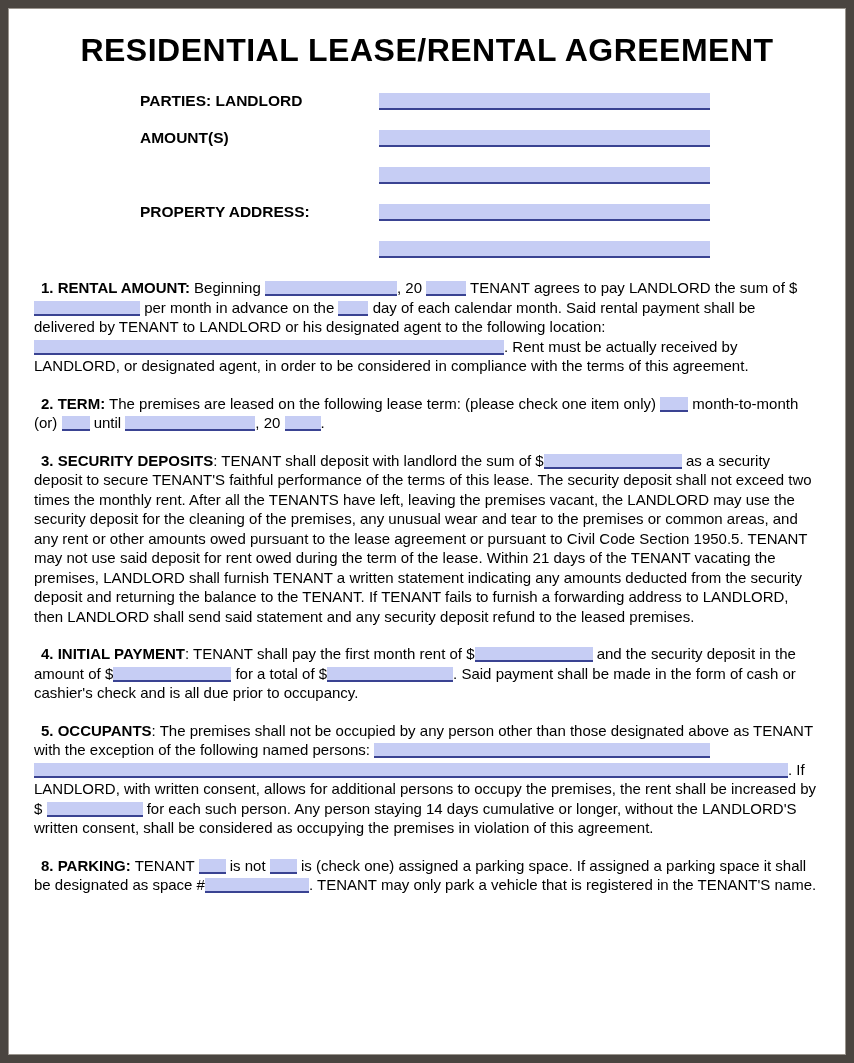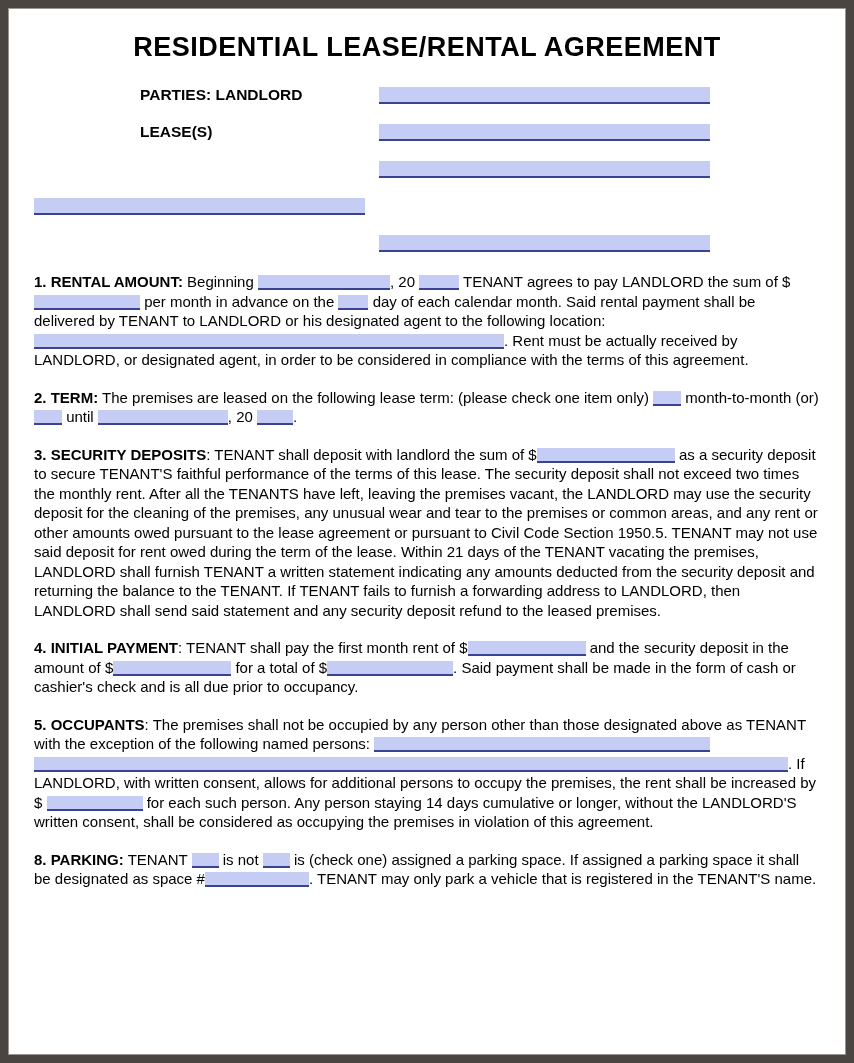--- a/index.html
+++ b/index.html
@@ -11,21 +11,21 @@
     height: 1063px;
     background: #ffffff;
     border: 8px solid var(--frame, #4a4540);
     box-shadow: inset 0 0 0 1px #9a958e;
     padding: 18px 26px 20px 26px;
     overflow: hidden;
   }
 
   .doc-title {
     text-align: center;
-    font-size: 27px;
+    font-size: 32px;
     font-weight: bold;
     letter-spacing: 0.5px;
     margin: 6px 0 22px 0;
     font-family: "Liberation Sans", sans-serif;
   }
 
   .header-block { margin-bottom: 20px; }
   .header-row {
     display: flex;
     align-items: flex-end;
@@ -53,43 +53,44 @@
     height: 17px;
     vertical-align: bottom;
   }
 
   .sections { font-size: 15px; }
   .section {
     font-size: 15px;
     line-height: 19.5px;
     margin-bottom: 18px;
   }
-  .sec-title { font-weight: bold; }
+  .sec-title { font-weight: bold; margin-left: 7px; }
 </style>
 </head>
 <body>
 
 <div class="page">
 
   <h1 class="doc-title">RESIDENTIAL LEASE/RENTAL AGREEMENT</h1>
 
   <div class="header-block">
     <div class="header-row">
       <div class="header-label">PARTIES: LANDLORD</div>
       <span class="blank header-blank"></span>
     </div>
     <div class="header-row">
-      <div class="header-label">LEASE(S)</div>
+      <div class="header-label">AMOUNT(S)</div>
       <span class="blank header-blank"></span>
     </div>
     <div class="header-row">
       <div class="header-label"></div>
       <span class="blank header-blank"></span>
     </div>
     <div class="header-row">
+      <div class="header-label">PROPERTY ADDRESS:</div>
       <span class="blank header-blank"></span>
     </div>
     <div class="header-row">
       <div class="header-label"></div>
       <span class="blank header-blank"></span>
     </div>
   </div>
 
   <div class="sections">
       <p class="section"><span class="sec-title">1. RENTAL AMOUNT:</span><span> Beginning </span><span class="blank" style="width: 132px;"></span><span>, 20 </span><span class="blank" style="width: 40px;"></span><span> TENANT agrees to pay LANDLORD the sum of $</span><span class="blank" style="width: 106px;"></span><span> per month in advance on the </span><span class="blank" style="width: 30px;"></span><span> day of each calendar month. Said rental payment shall be delivered by TENANT to LANDLORD or his designated agent to the following location: </span><span class="blank" style="width: 470px;"></span><span>. Rent must be actually received by LANDLORD, or designated agent, in order to be considered in compliance with the terms of this agreement.</span></p>

